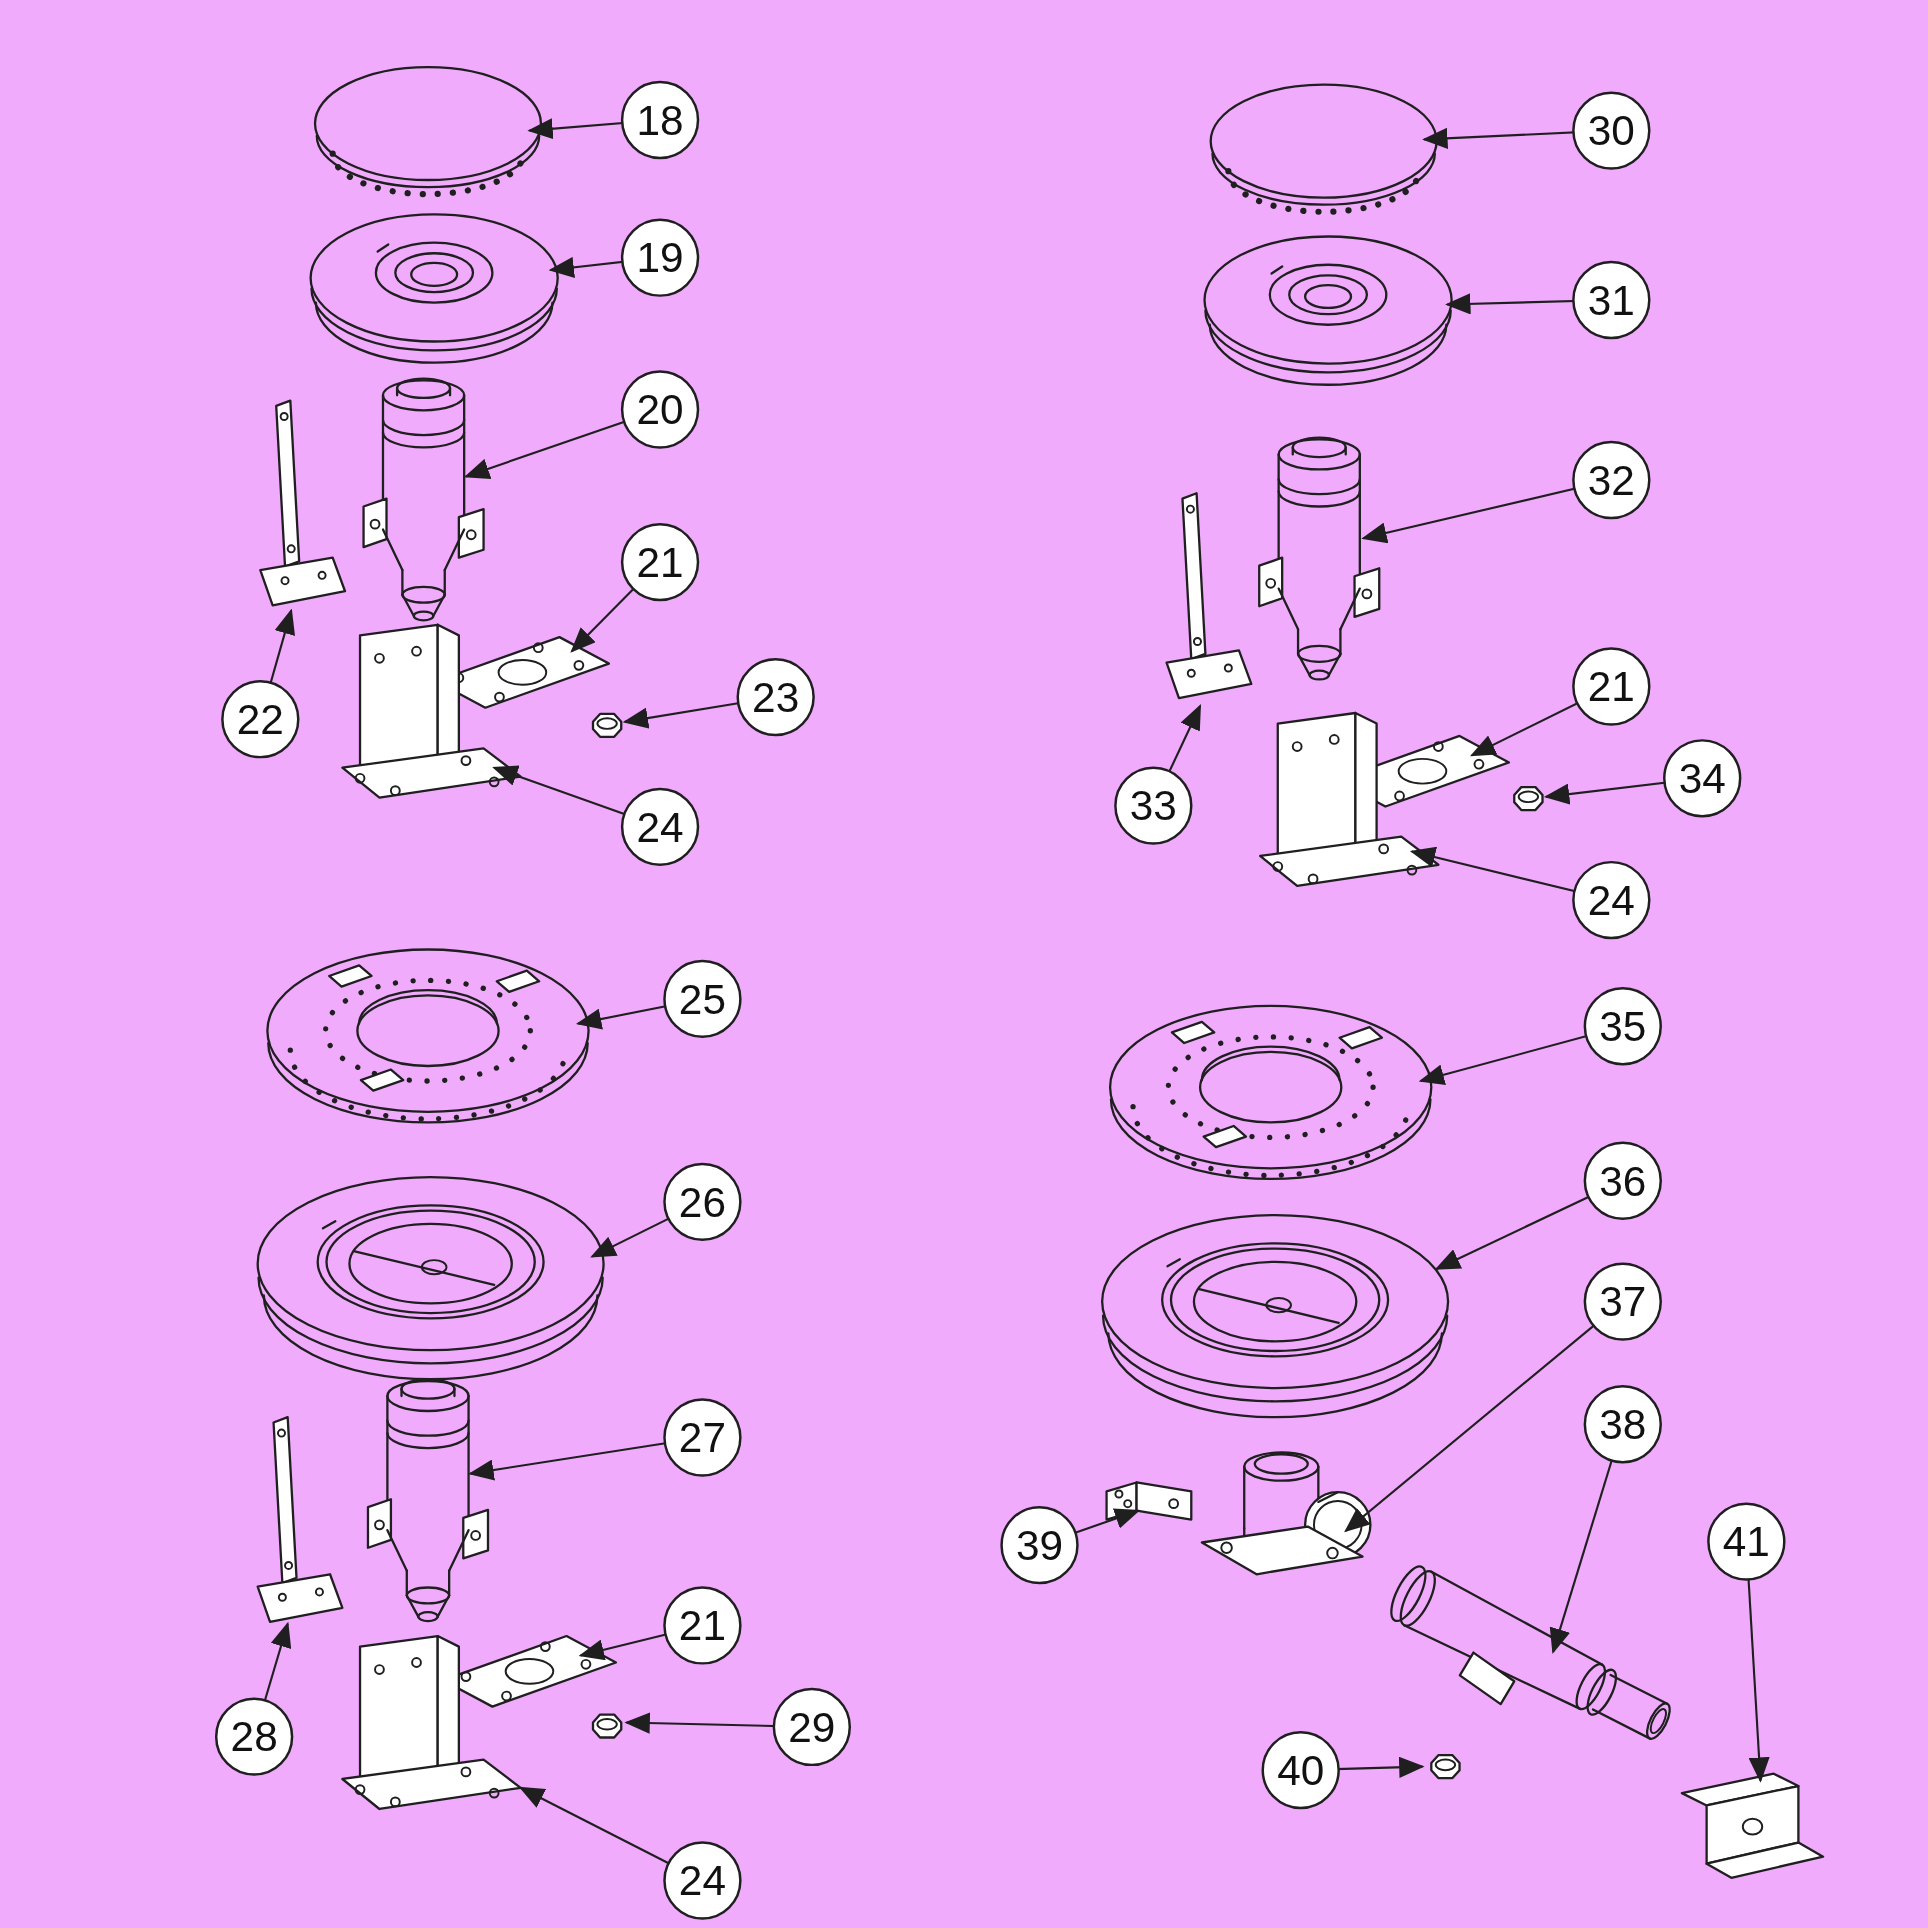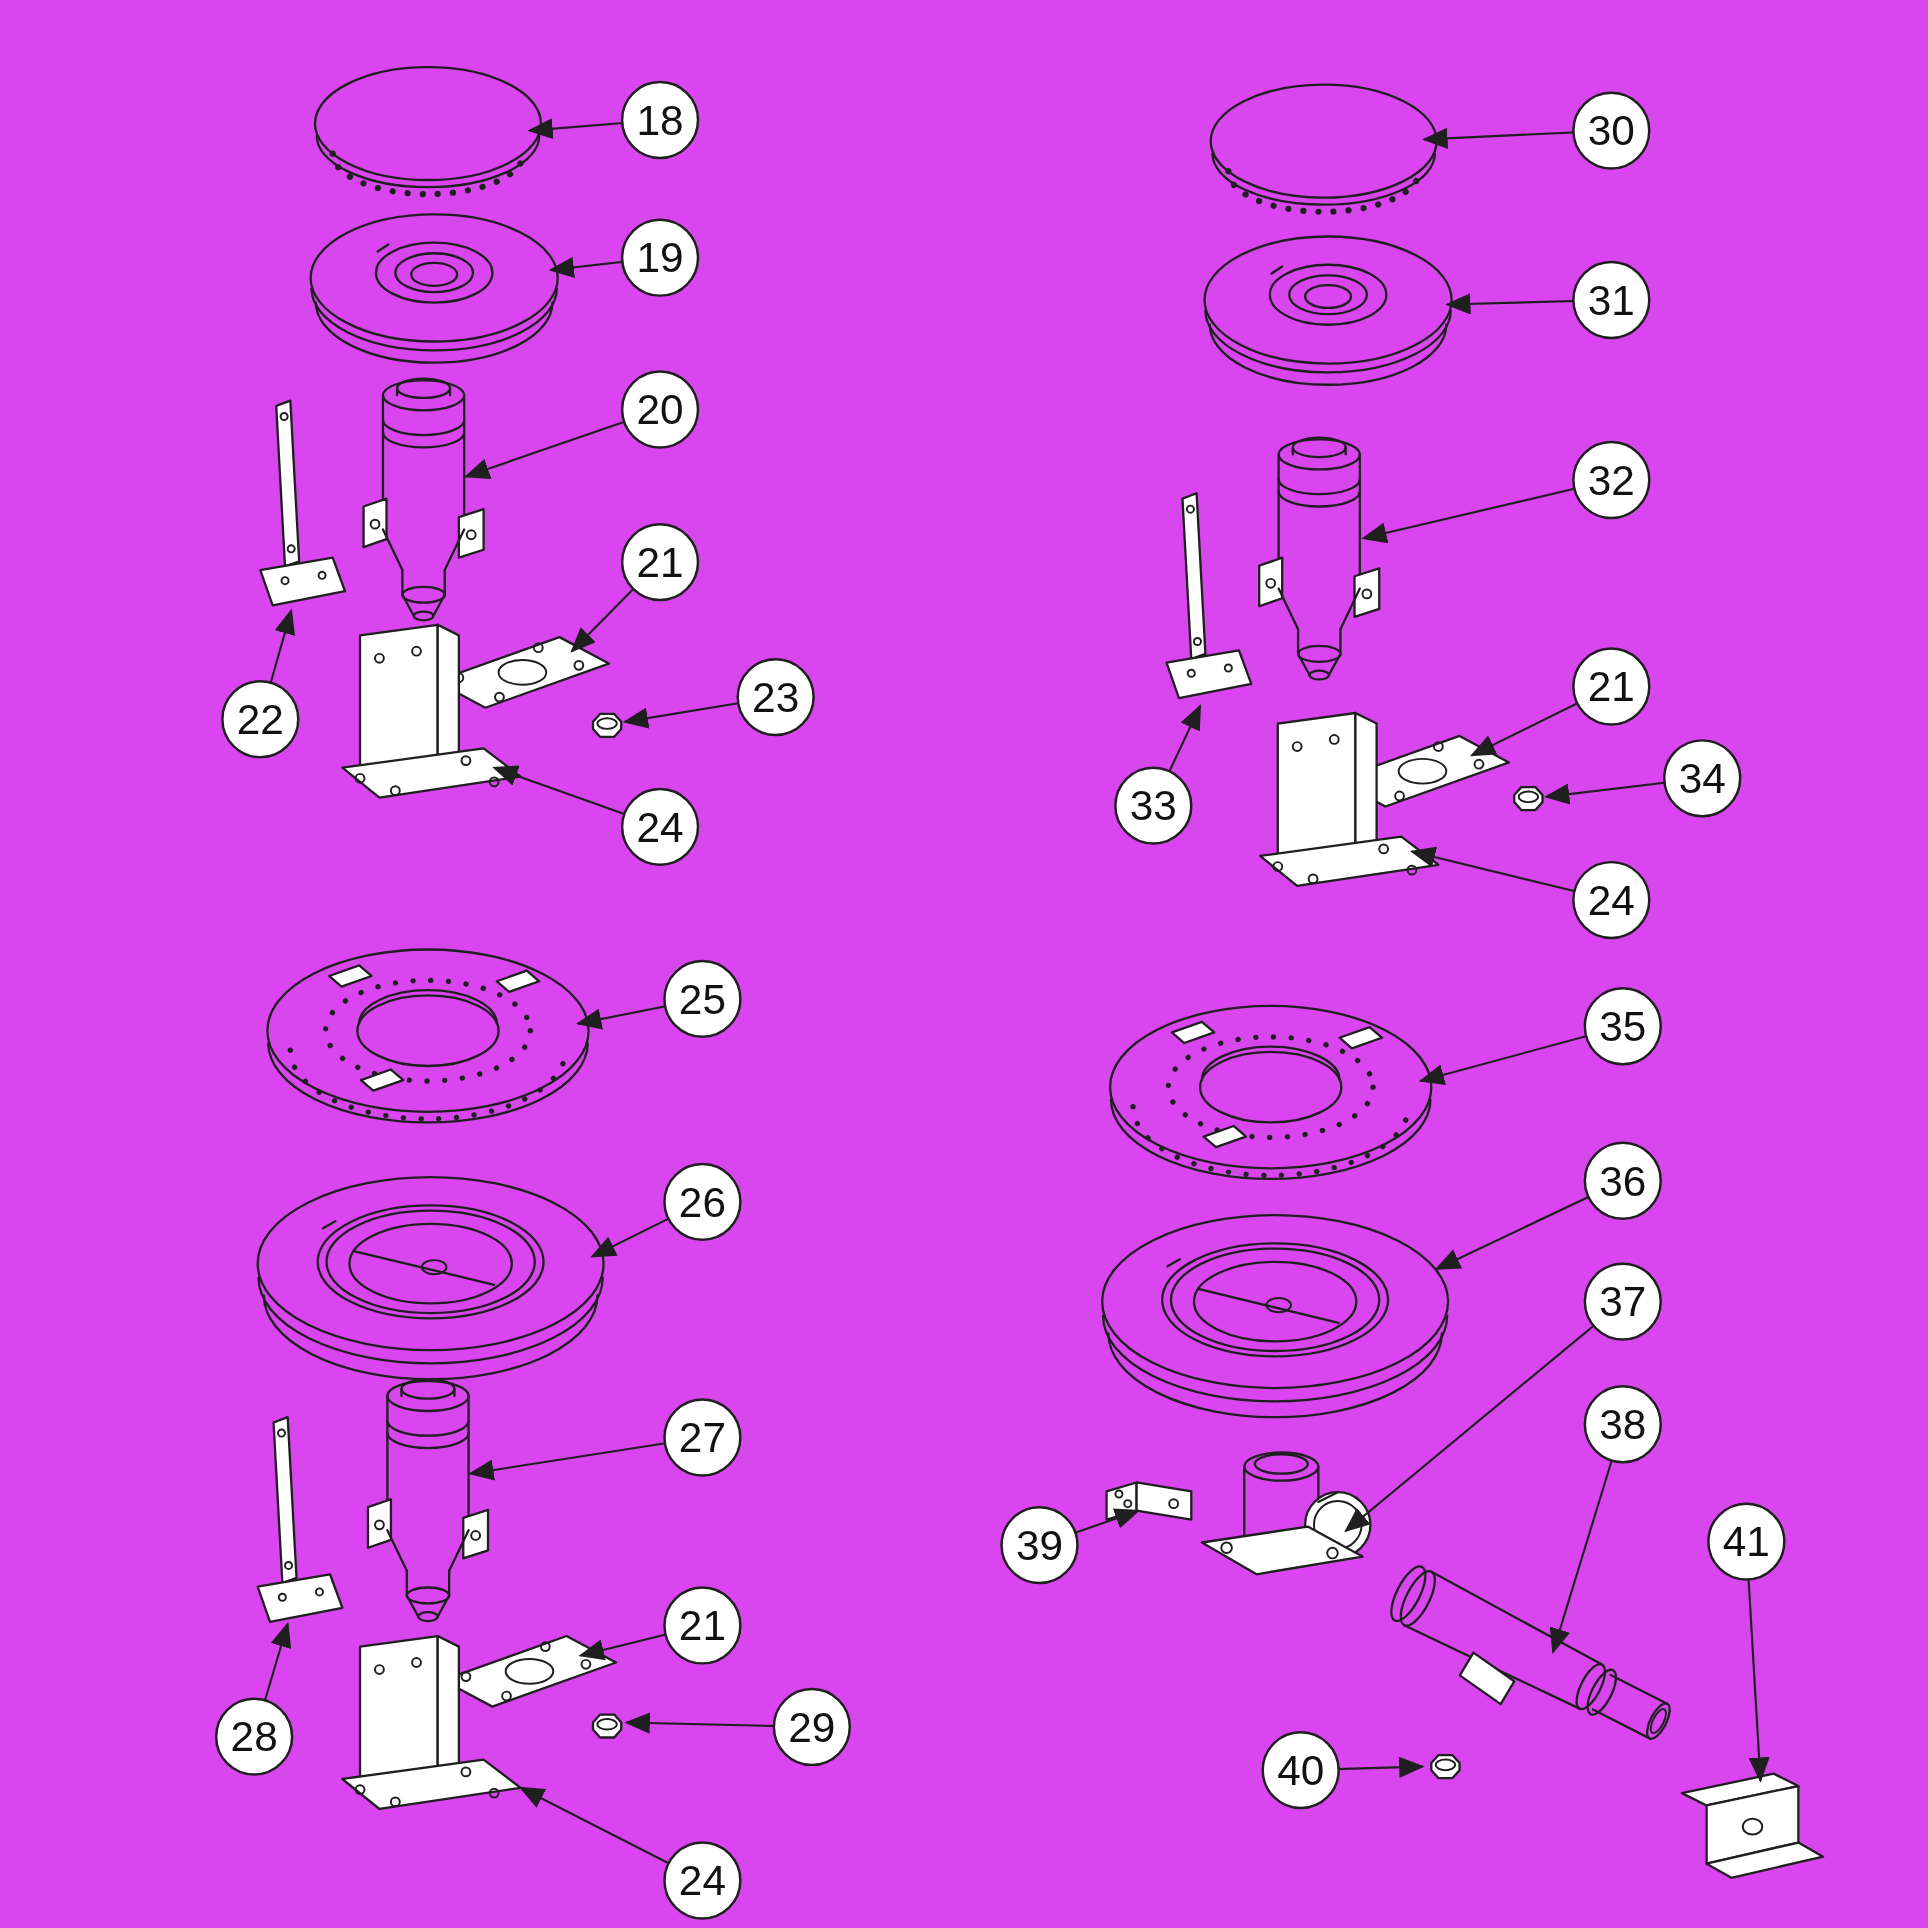--- a/index.html
+++ b/index.html
@@ -1,17 +1,17 @@
 <!DOCTYPE html>
 <html style="font-size:14px"><head>
 <meta charset="utf-8">
 <title>Exploded Parts Diagram</title>
 <style>
   html,body{margin:0;padding:0;background:#ffffff;}
-  .canvas{position:relative;width:1929px;height:1929px;background:#d946ef;overflow:hidden;}
+  .canvas{position:relative;width:1929px;height:1929px;background:#f0abfc;overflow:hidden;}
   svg{position:absolute;left:0;top:0;}
   .ln{fill:none;stroke:#1f1f1f;stroke-width:2.6;stroke-linecap:round;stroke-linejoin:round;}
   .lnw{fill:#ffffff;stroke:#1f1f1f;stroke-width:2.6;stroke-linejoin:round;}
   .dots{fill:none;stroke:#1f1f1f;stroke-width:7;stroke-dasharray:0.1 17;stroke-linecap:round;}
   .dots-sm{fill:none;stroke:#1f1f1f;stroke-width:6;stroke-dasharray:0.1 20;stroke-linecap:round;}
   .hole{fill:none;stroke:#1f1f1f;stroke-width:2.2;}
   .leader{fill:none;stroke:#1f1f1f;stroke-width:2.4;marker-end:url(#arrow);}
   .balloon{fill:#ffffff;stroke:#1f1f1f;stroke-width:2.8;}
   .callout-num{font-family:"Liberation Sans",sans-serif;font-size:48px;fill:#111111;text-anchor:middle;}
 </style>

